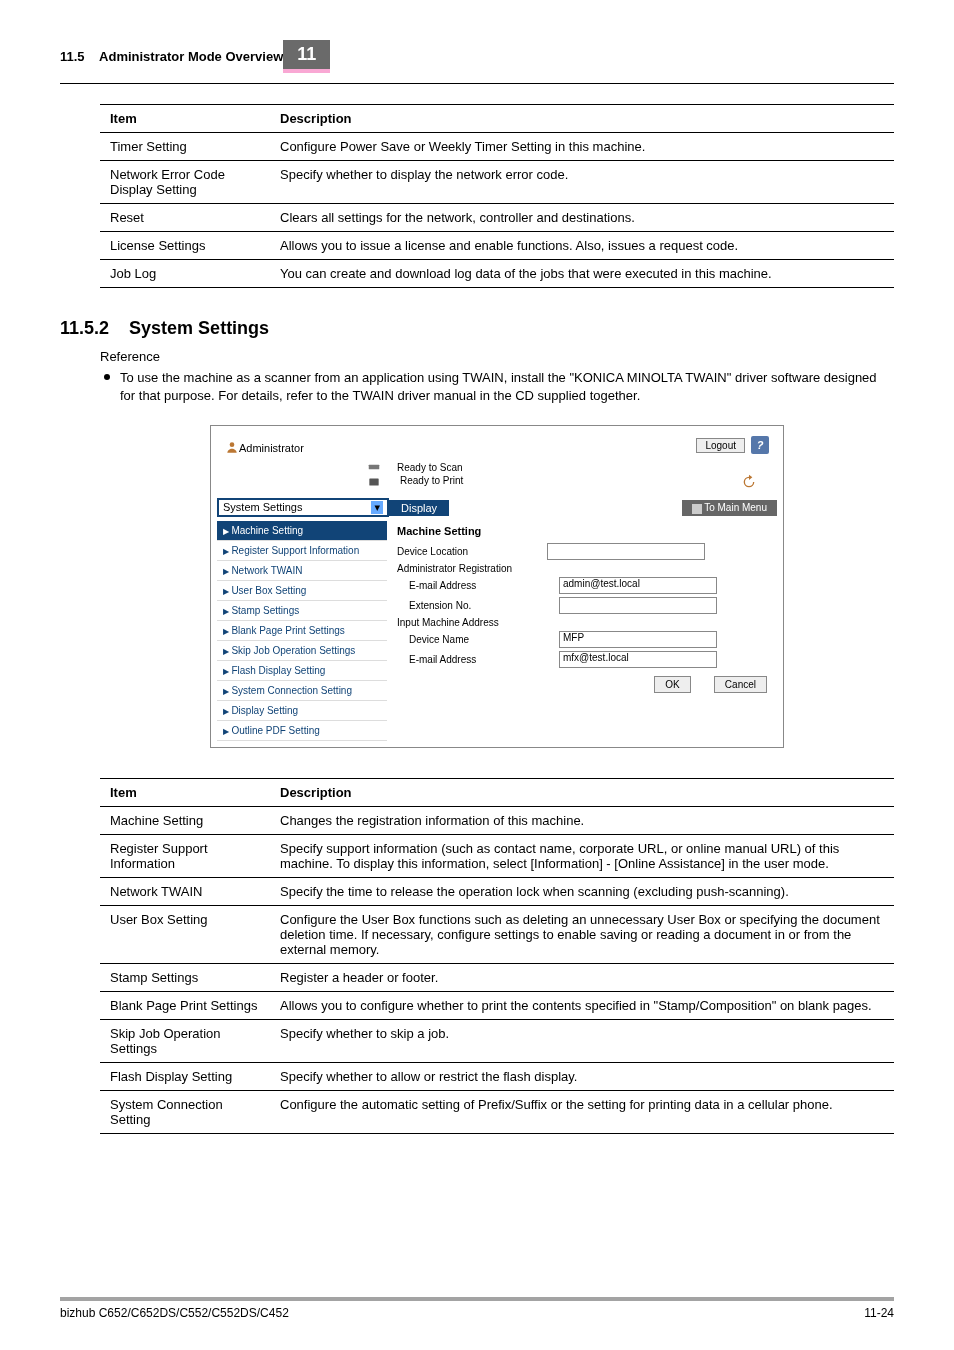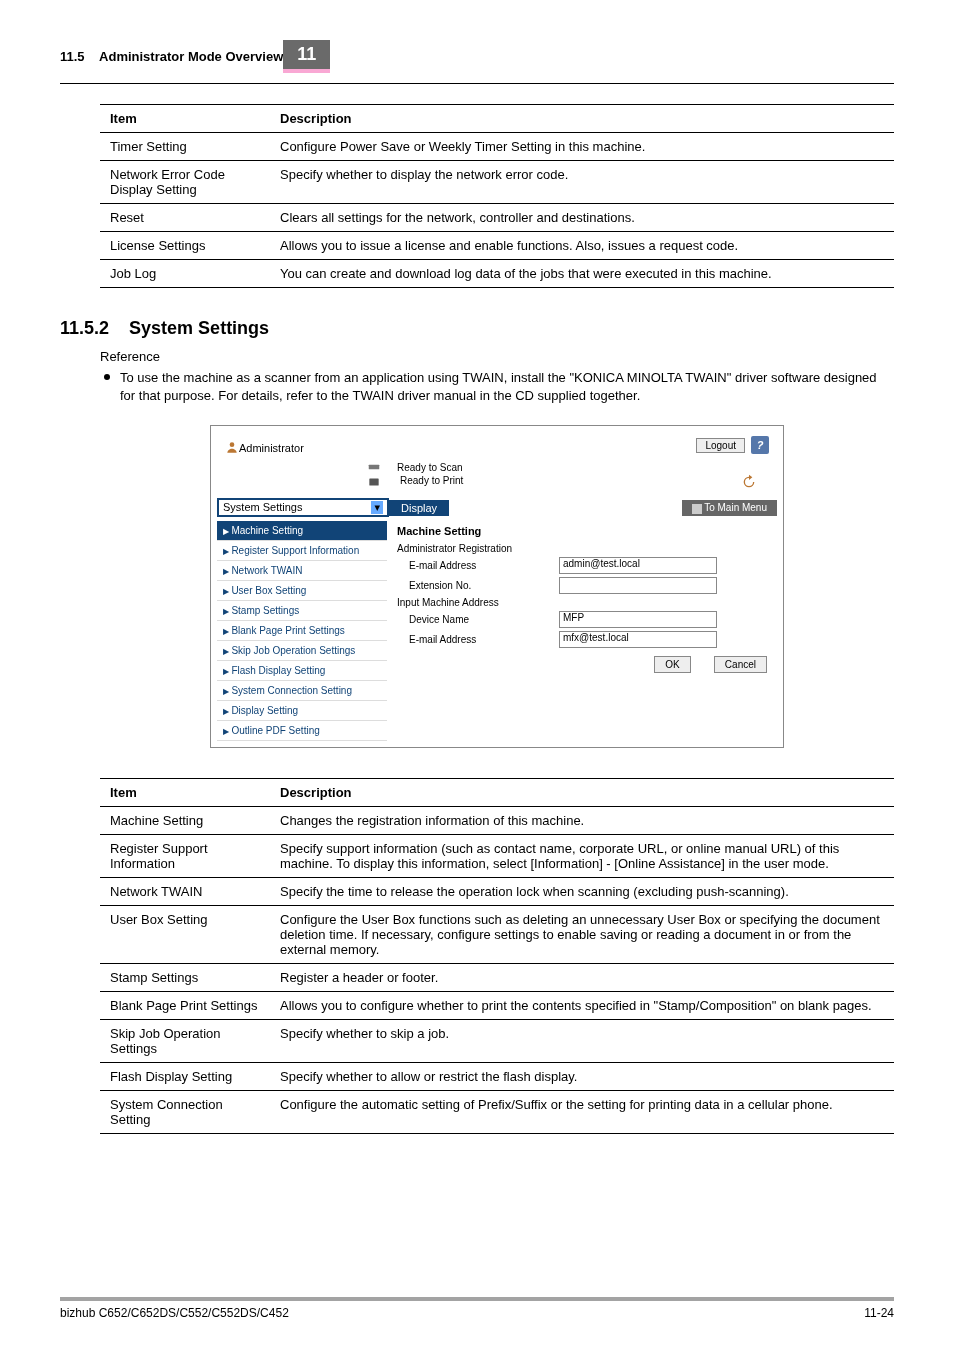--- a/index.html
+++ b/index.html
@@ -150,20 +150,24 @@
             <div>Skip Job Operation Settings</div>
             <div>Flash Display Setting</div>
             <div>System Connection Setting</div>
             <div>Display Setting</div>
             <div>Outline PDF Setting</div>
           </div>
     <div class="main">
      <div class="ttl">Machine Setting</div>
      <div id="shotfields">
               <div class="row">
+                <span class="lbl">Device Location</span>
+                <span class="inp"></span>
+              </div>
+              <div class="row">
                 <span class="lbl">Administrator Registration</span>
               </div>
               <div class="row">
                 <span class="lbl" style="padding-left:12px">E-mail Address</span>
                 <span class="inp">admin@test.local</span>
               </div>
               <div class="row">
                 <span class="lbl" style="padding-left:12px">Extension No.</span>
                 <span class="inp"></span>
               </div>

